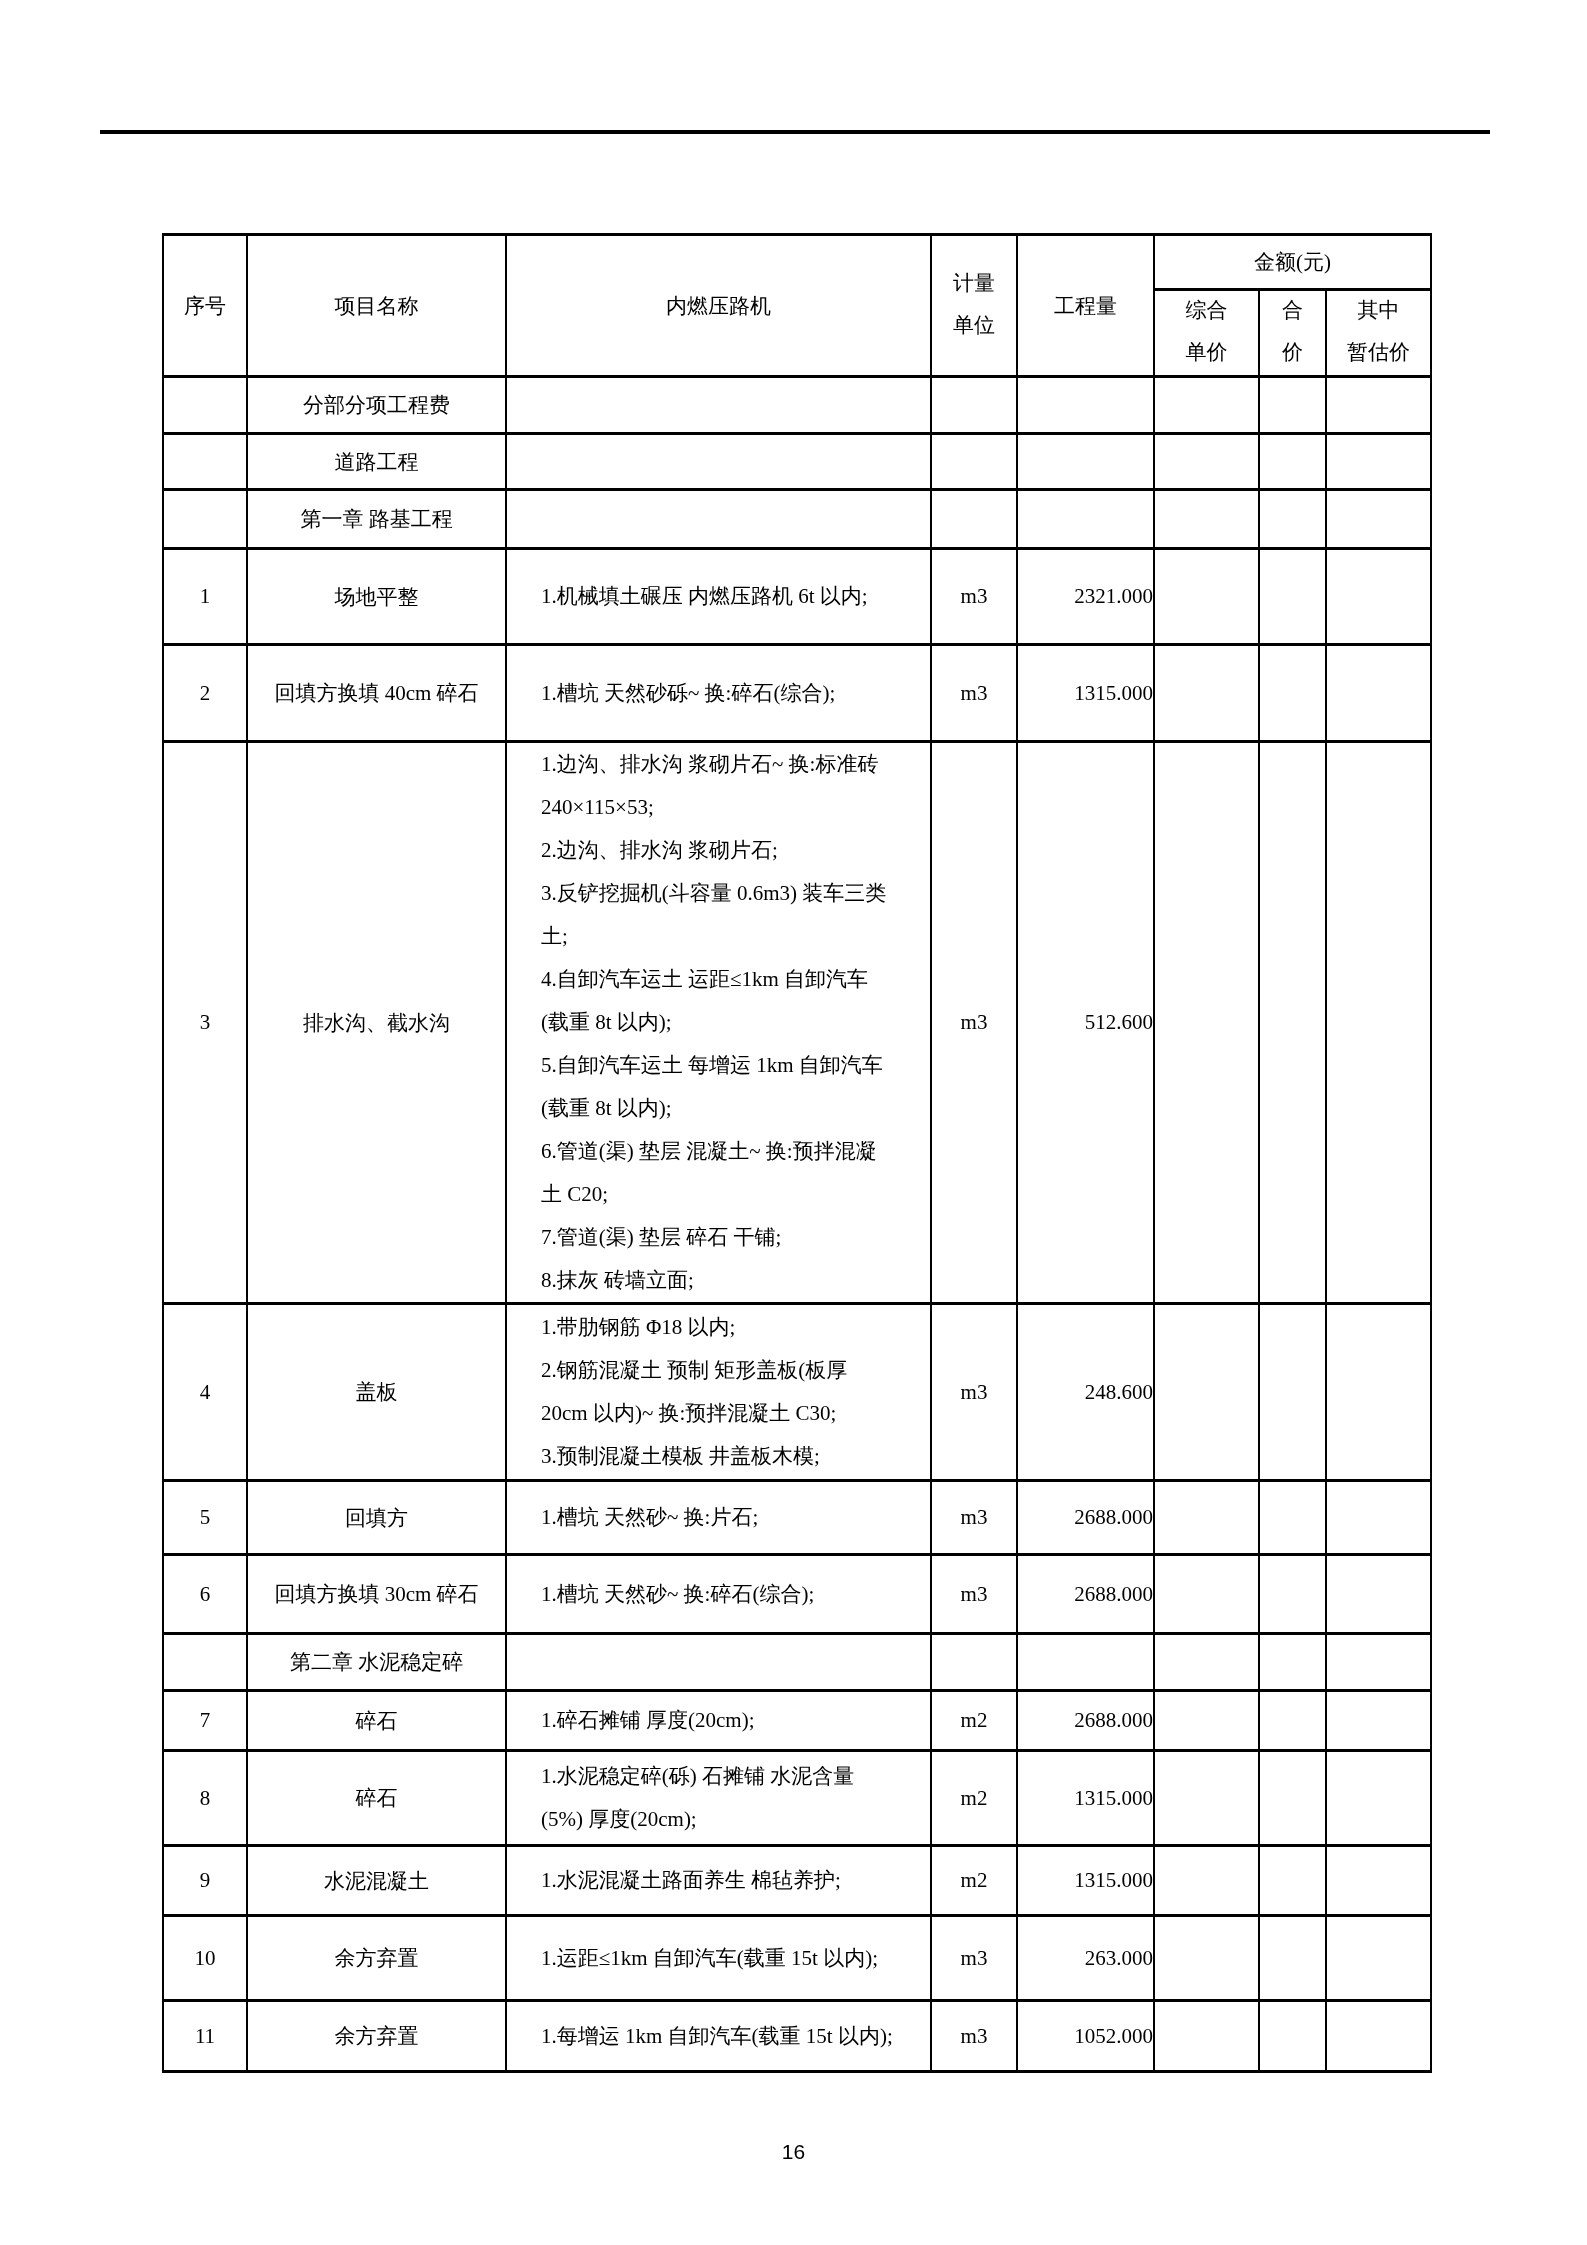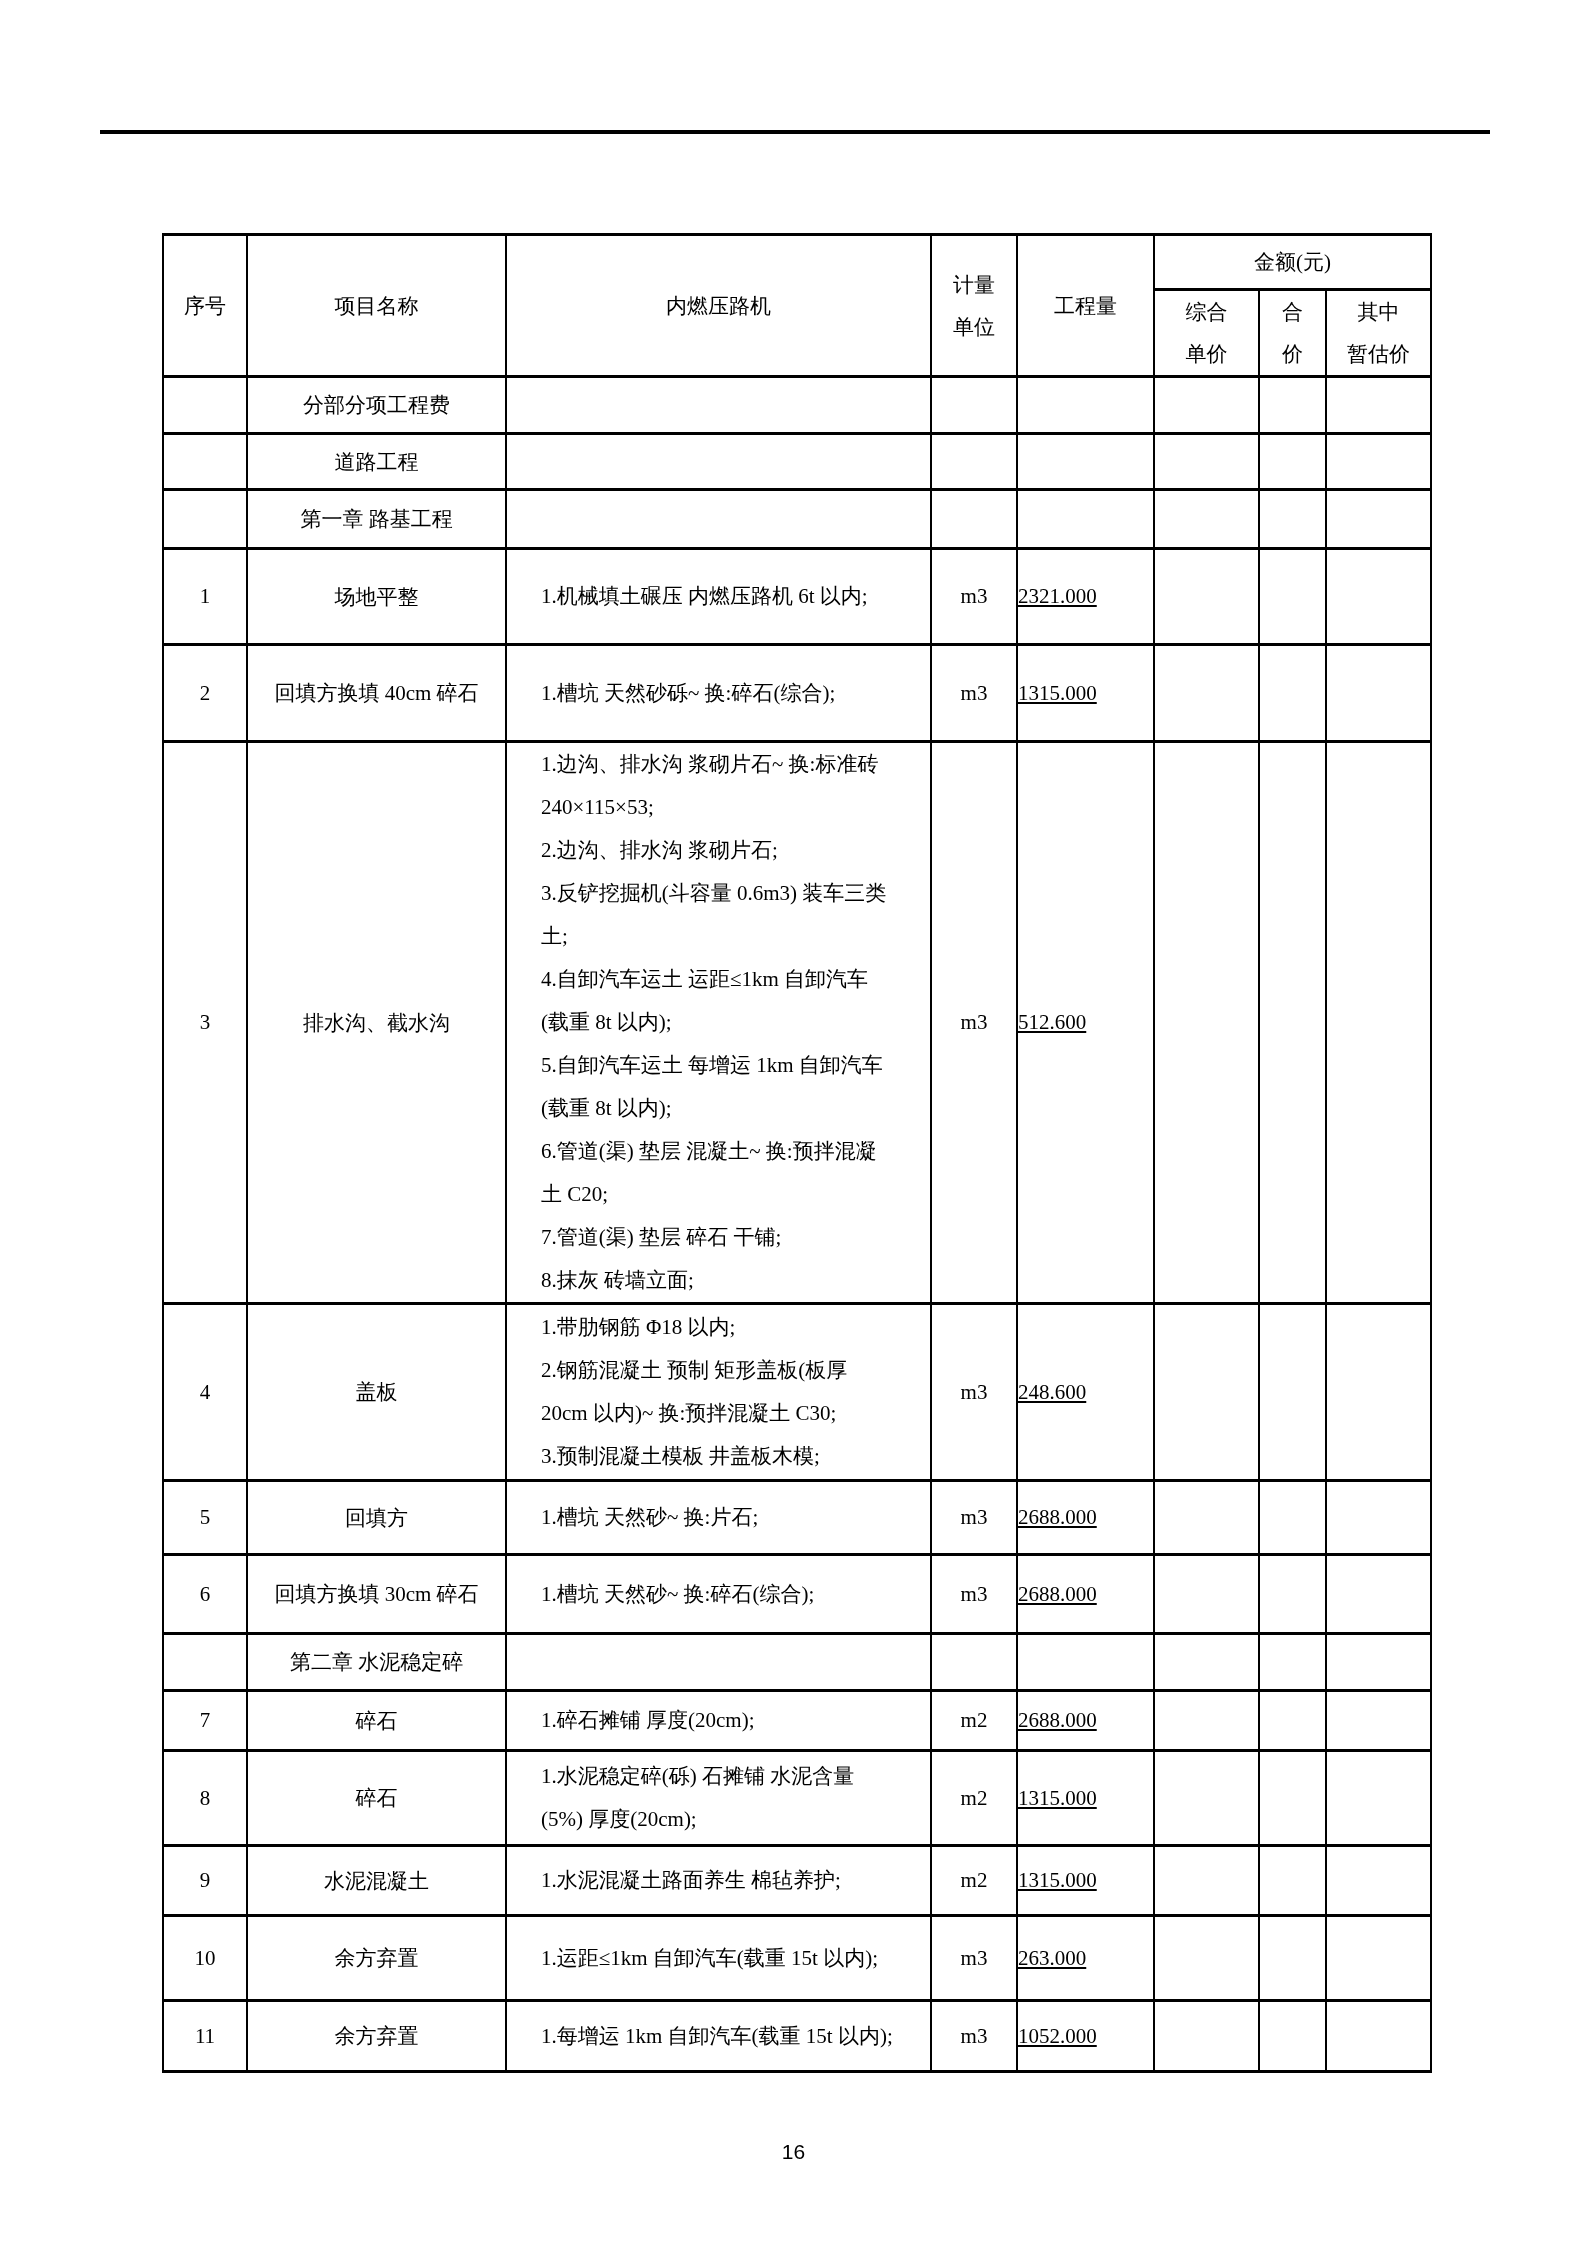--- a/index.html
+++ b/index.html
@@ -44,30 +44,28 @@
     border-top-width: 3px;
     border-bottom-width: 3px;
     padding: 0;
     font-size: 21px;
     font-weight: normal;
     vertical-align: middle;
     text-align: center;
     overflow: hidden;
   }
   .spec-table th { line-height: 42px; margin-left: 21px; }
-  .pre { white-space: pre-line; }
+  .pre { white-space: pre-line; font-family: Liberation Mono, monospace; }
   td.desc {
     text-align: left;
     padding: 0 34px;
     line-height: 43px;
   }
   td.qty {
-    text-align: left;
-    padding-right: 10px;
-    text-decoration: underline;
+    text-align: right;
   }
   .desc-line { min-height: 0; }
   .page-number {
     position: absolute;
     left: 0;
     top: 2140px;
     width: 100%;
     text-align: center;
     font-size: 21px;
     font-family: Liberation Sans, sans-serif;

